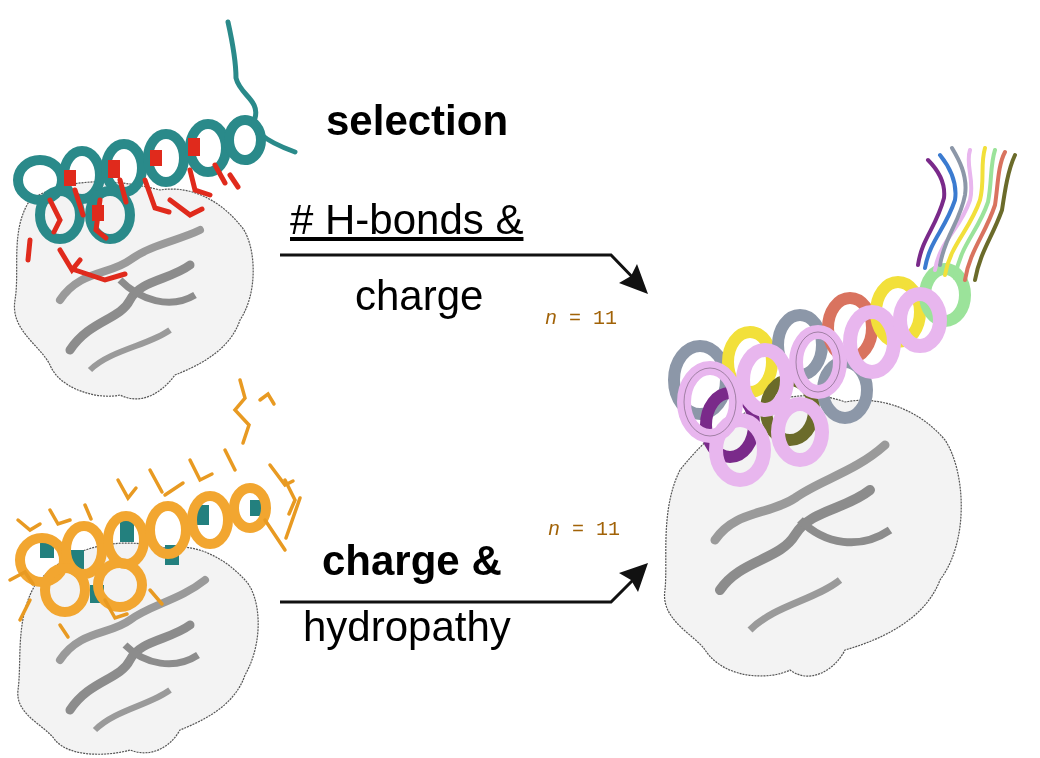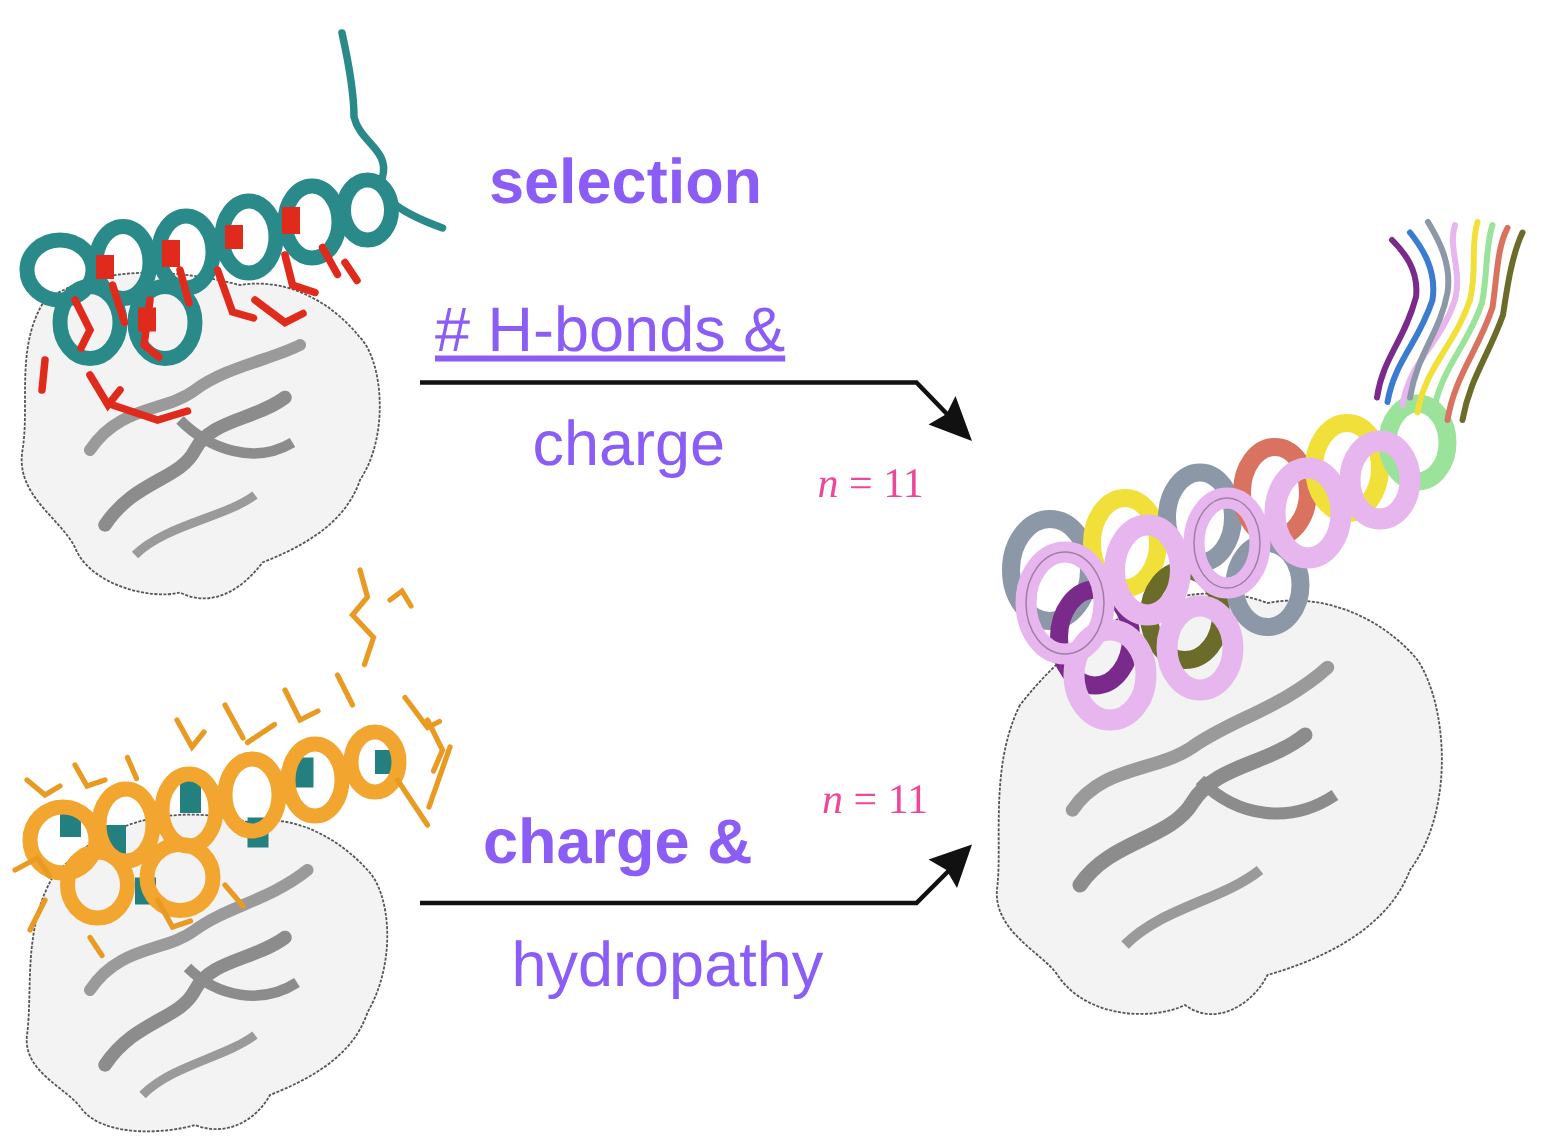--- a/index.html
+++ b/index.html
@@ -15,30 +15,30 @@
       font-family: "Liberation Sans", sans-serif;
       color: #111111;
     }
     .abs { position: absolute; }
     .label {
       position: absolute;
       font-family: "Liberation Sans", sans-serif;
       font-size: 42px;
       line-height: 1;
       white-space: nowrap;
-      color: #8b5cf6;
+      color: #000000;
     }
     .label.bold { font-weight: bold; }
     .n-label {
       position: absolute;
-      font-family: Liberation Serif, serif;
-      font-size: 28px;
+      font-family: Liberation Mono, monospace;
+      font-size: 20px;
       line-height: 1;
       white-space: nowrap;
-      color: #ec4899;
+      color: #a16207;
     }
     .n-label .var { font-style: italic; }
     svg { position: absolute; overflow: visible; }
   </style>
 </head>
 <body>
 
 <div class="abs" style="left:0;top:0;width:320px;height:420px;">
   <svg width="320" height="420" viewBox="0 0 320 420">
 
@@ -190,21 +190,21 @@
 <div class="label" style="left:290px;top:199px;text-decoration:underline;"># H-bonds &amp;</div>
 <div class="label" style="left:355px;top:275px;">charge</div>
 <div class="n-label" style="left:545px;top:309px;">
   <span class="var">n</span><span> = 11</span>
 </div>
 
 <div class="label" style="left:322px;top:540px;font-weight:bold;">charge &amp;</div>
 <div class="n-label" style="left:548px;top:520px;">
   <span class="var">n</span><span> = 11</span>
 </div>
-<div class="label" style="left:303px;top:622px;margin-left:38px;">hydropathy</div>
+<div class="label" style="left:303px;top:606px;">hydropathy</div>
 
 <svg width="1040" height="758" style="left:0;top:0;">
   <g>
     <polyline points="280,255 611,255 640,285" fill="none" stroke="#111" stroke-width="3"></polyline>
     <polygon points="648,294 619,283 631,276 637,264" fill="#111"></polygon>
   </g>
   <g>
     <polyline points="280,602 611,602 637,576" fill="none" stroke="#111" stroke-width="3"></polyline>
     <polygon points="648,563 638,592 631,580 619,573" fill="#111"></polygon>
   </g>

